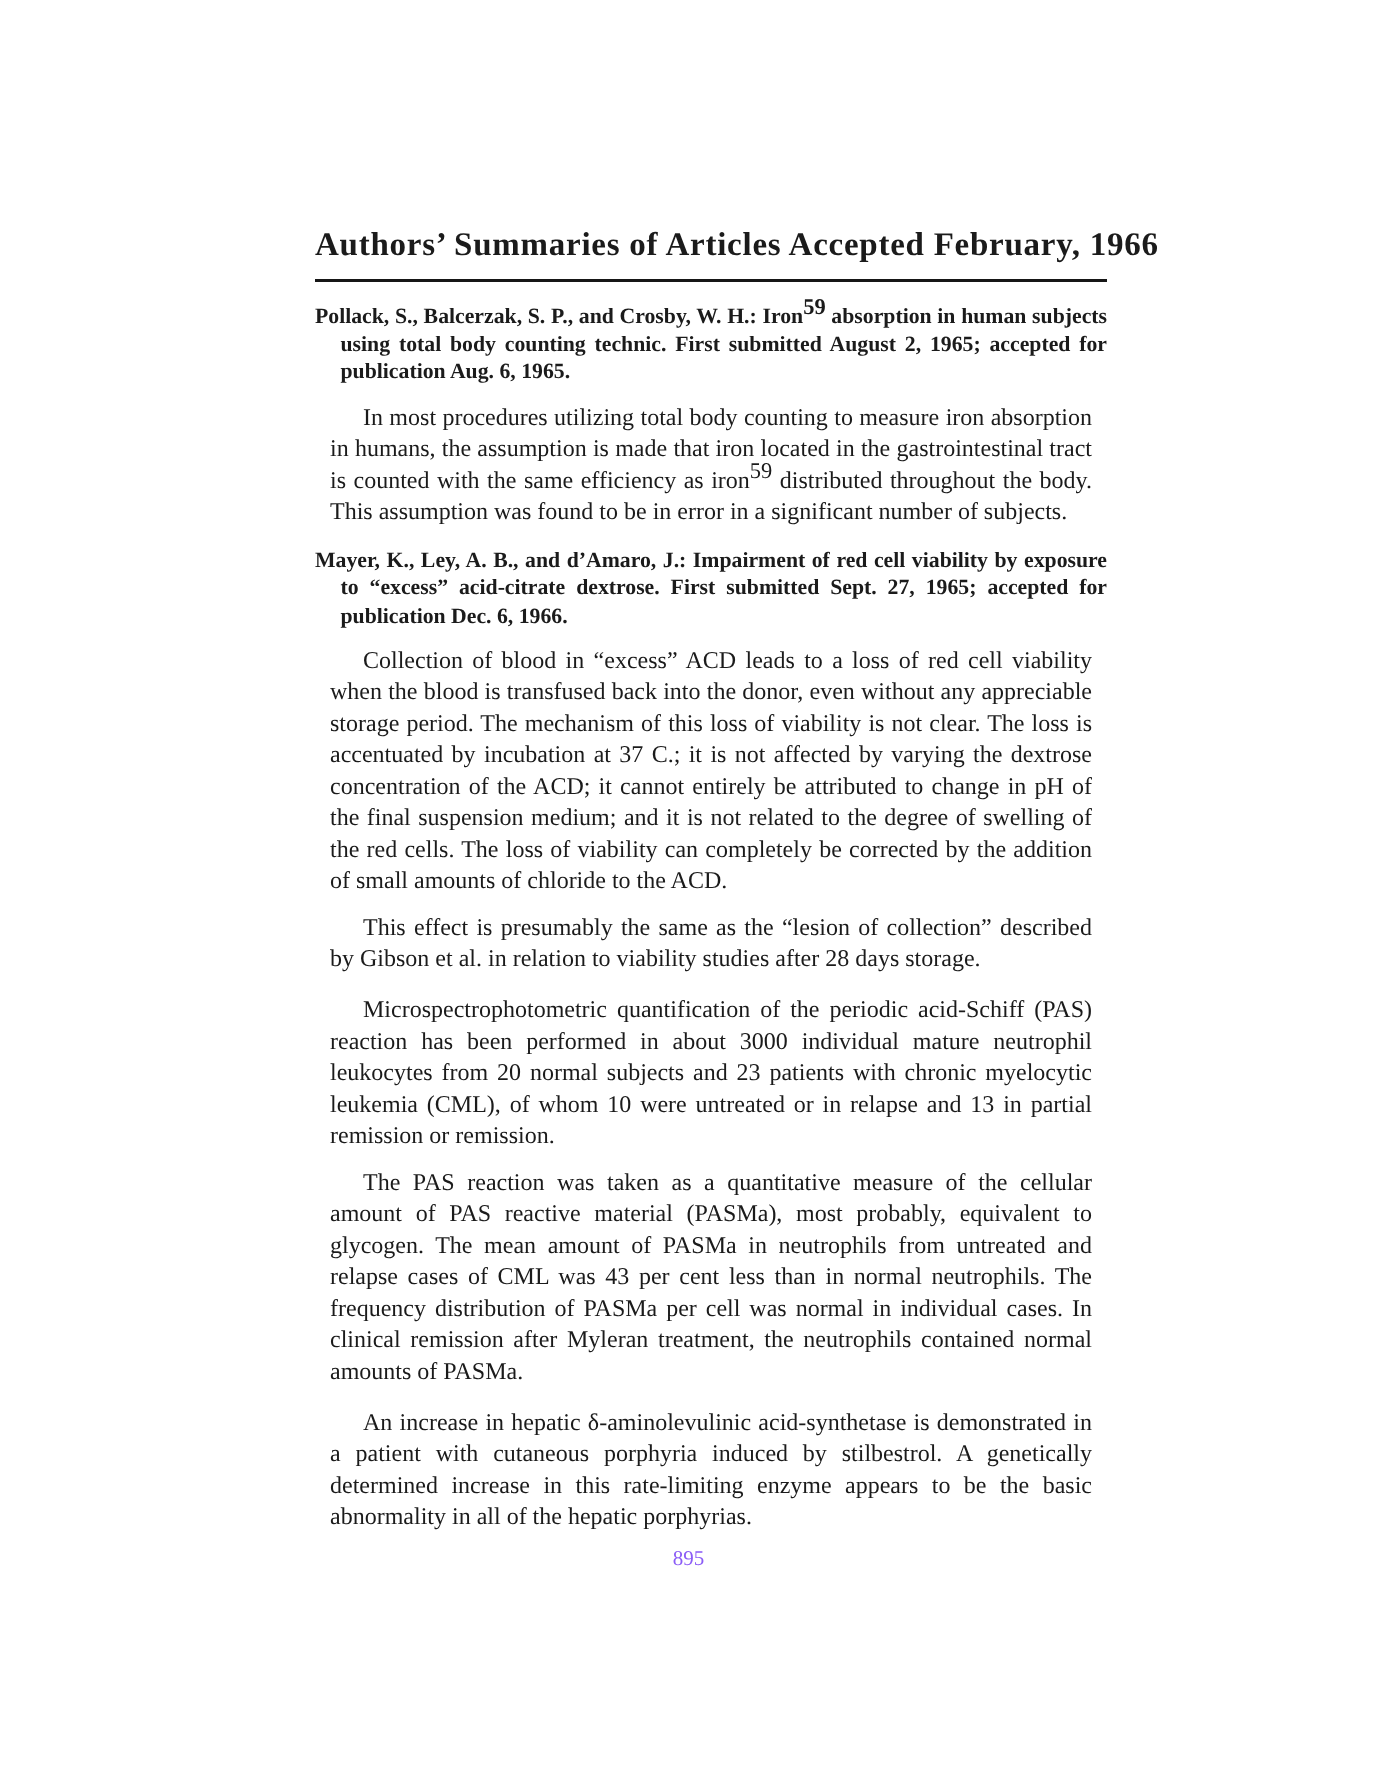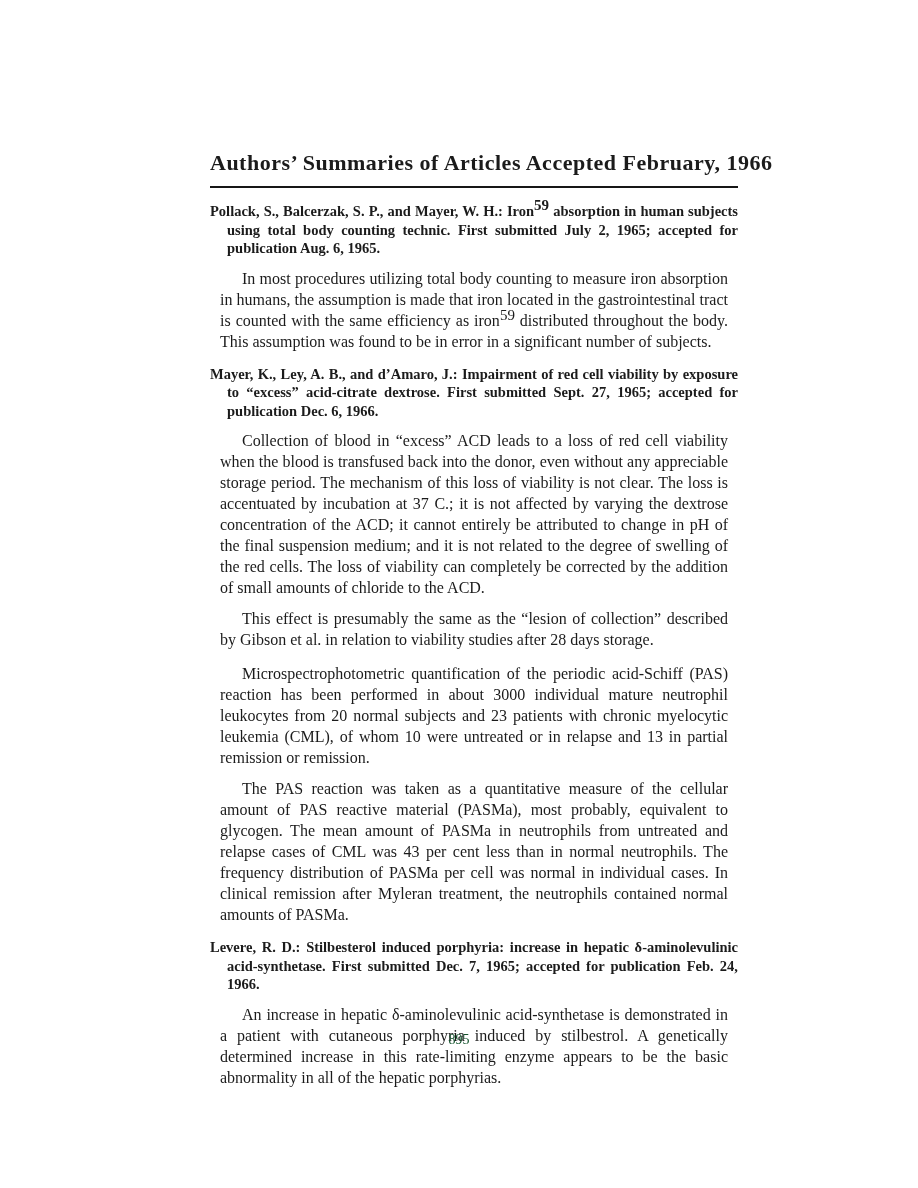--- a/index.html
+++ b/index.html
@@ -60,49 +60,48 @@
     line-height: 0;
     vertical-align: super;
   }
   .page-number {
     position: absolute;
     left: 0;
     top: 1032px;
     width: 918px;
     text-align: center;
     font-size: 14px;
-    color: #14532d;
+    color: #8b5cf6;
   }
 </style>
 </head>
 <body>
 
 <div class="page">
   <div class="text-block">
 
     <h1 class="page-title">Authors’ Summaries of Articles Accepted February, 1966</h1>
     <hr class="title-rule">
 
     <div class="entry">
-      <p class="entry-heading"><span>Pollack, S., Balcerzak, S. P., and Mayer, W. H.: Iron</span><sup>59</sup><span> absorption in human subjects using total body counting technic. First submitted July 2, 1965; accepted for publication Aug. 6, 1965.</span></p>
+      <p class="entry-heading"><span>Pollack, S., Balcerzak, S. P., and Crosby, W. H.: Iron</span><sup>59</sup><span> absorption in human subjects using total body counting technic. First submitted August 2, 1965; accepted for publication Aug. 6, 1965.</span></p>
       <p class="entry-paragraph"><span>In most procedures utilizing total body counting to measure iron absorption in humans, the assumption is made that iron located in the gastrointestinal tract is counted with the same efficiency as iron</span><sup>59</sup><span> distributed throughout the body. This assumption was found to be in error in a significant number of subjects.</span></p>
     </div>
 
     <div class="entry">
       <p class="entry-heading">Mayer, K., Ley, A. B., and d’Amaro, J.: Impairment of red cell viability by exposure to “excess” acid-citrate dextrose. First submitted Sept. 27, 1965; accepted for publication Dec. 6, 1966.</p>
       <p class="entry-paragraph">Collection of blood in “excess” ACD leads to a loss of red cell viability when the blood is transfused back into the donor, even without any appreciable storage period. The mechanism of this loss of viability is not clear. The loss is accentuated by incubation at 37 C.; it is not affected by varying the dextrose concentration of the ACD; it cannot entirely be attributed to change in pH of the final suspension medium; and it is not related to the degree of swelling of the red cells. The loss of viability can completely be corrected by the addition of small amounts of chloride to the ACD.</p>
       <p class="entry-paragraph">This effect is presumably the same as the “lesion of collection” described by Gibson et al. in relation to viability studies after 28 days storage.</p>
     </div>
 
     <div class="entry">
       <p class="entry-paragraph">Microspectrophotometric quantification of the periodic acid-Schiff (PAS) reaction has been performed in about 3000 individual mature neutrophil leukocytes from 20 normal subjects and 23 patients with chronic myelocytic leukemia (CML), of whom 10 were untreated or in relapse and 13 in partial remission or remission.</p>
       <p class="entry-paragraph">The PAS reaction was taken as a quantitative measure of the cellular amount of PAS reactive material (PASMa), most probably, equivalent to glycogen. The mean amount of PASMa in neutrophils from untreated and relapse cases of CML was 43 per cent less than in normal neutrophils. The frequency distribution of PASMa per cell was normal in individual cases. In clinical remission after Myleran treatment, the neutrophils contained normal amounts of PASMa.</p>
     </div>
 
     <div class="entry">
-      <p class="entry-heading">Levere, R. D.: Stilbesterol induced porphyria: increase in hepatic δ-aminolevulinic acid-synthetase. First submitted Dec. 7, 1965; accepted for publication Feb. 24, 1966.</p>
       <p class="entry-paragraph">An increase in hepatic δ-aminolevulinic acid-synthetase is demonstrated in a patient with cutaneous porphyria induced by stilbestrol. A genetically determined increase in this rate-limiting enzyme appears to be the basic abnormality in all of the hepatic porphyrias.</p>
     </div>
 
   </div>
 
   <div class="page-number">895</div>
 </div>
 
 </body></html>

